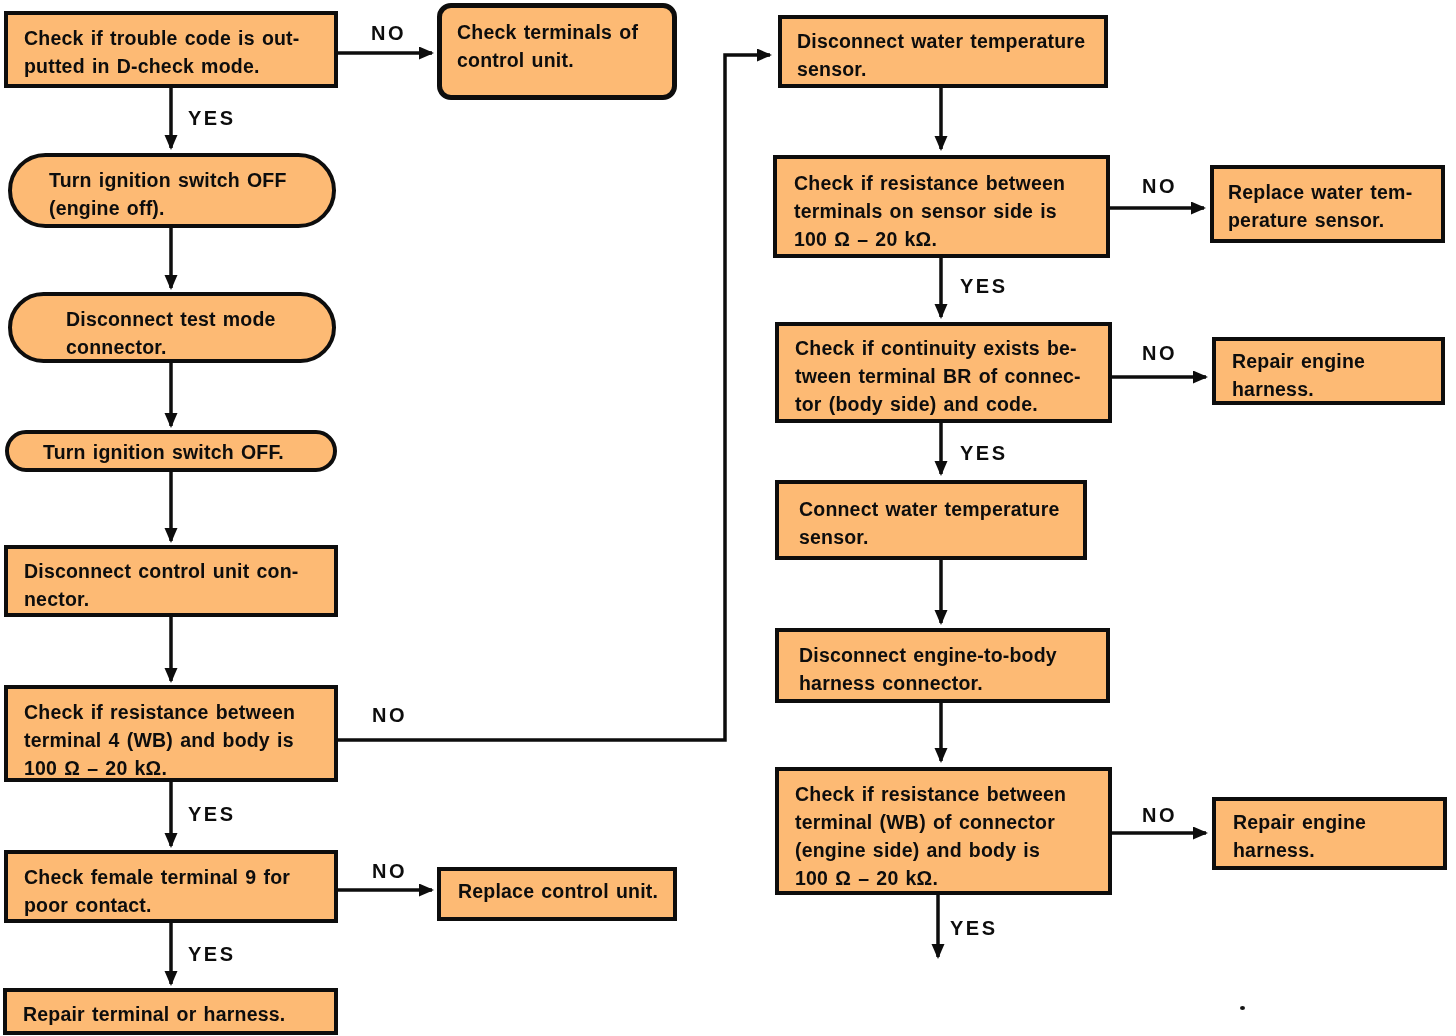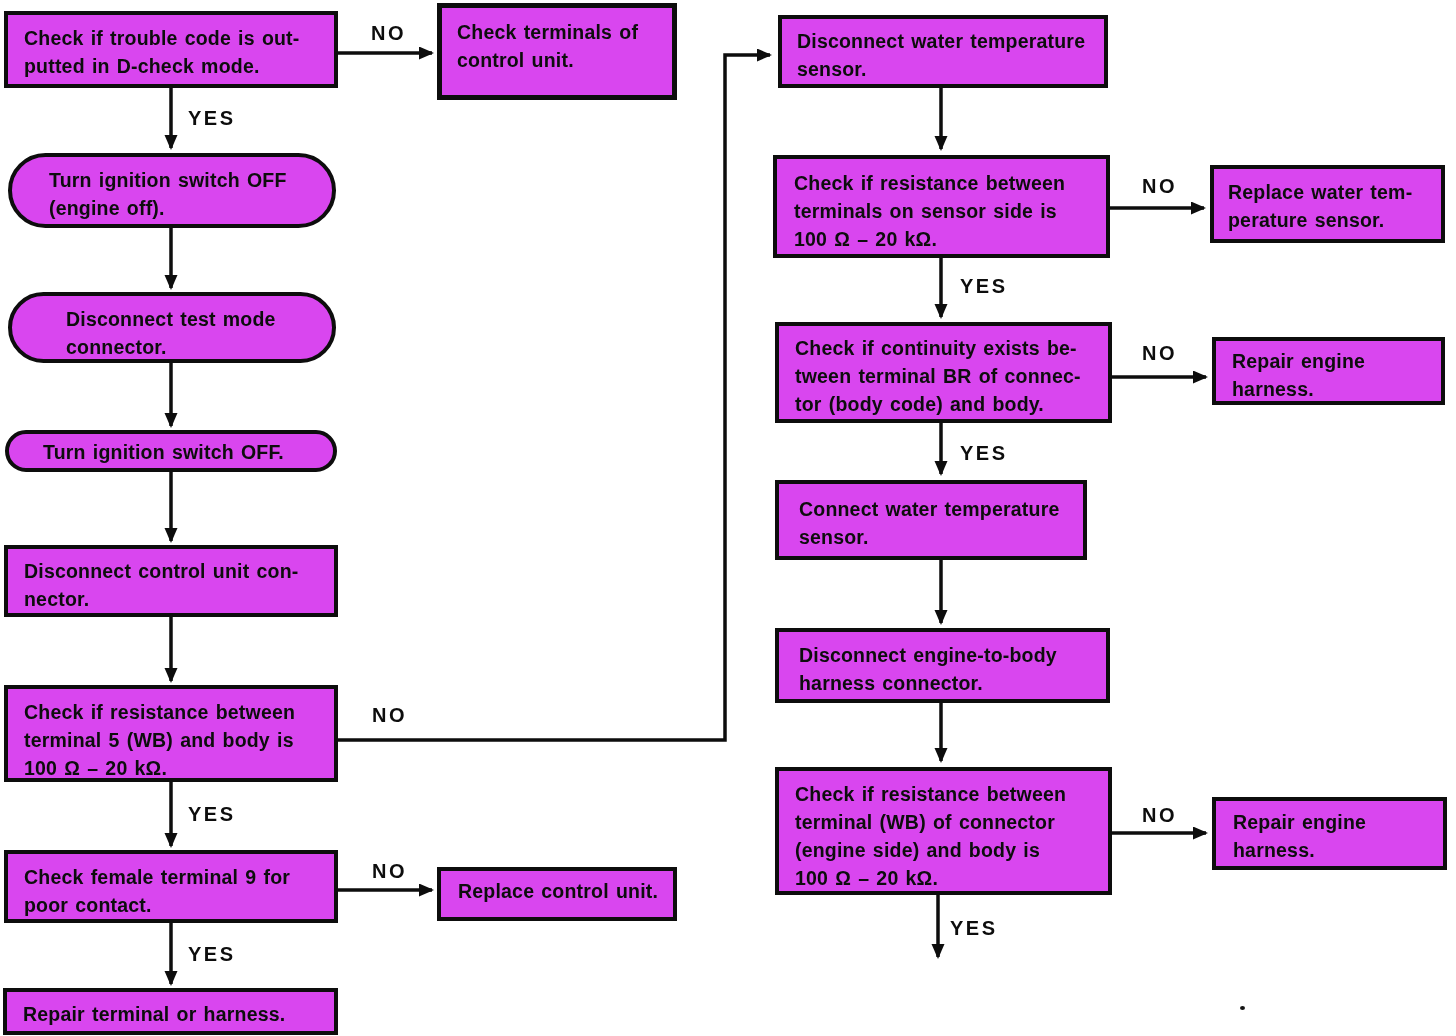--- a/index.html
+++ b/index.html
@@ -10,29 +10,29 @@
     background:#ffffff;
     font-family:"Liberation Sans","DejaVu Sans",sans-serif;
     color:#0d0d0d;
     overflow:hidden;
   }
   svg.edges{position:absolute;left:0;top:0;width:1456px;height:1036px;}
   .node{
     position:absolute;
     box-sizing:border-box;
     border:4px solid #0d0d0d;
-    background:#d946ef;
+    background:#fdba74;
     font-size:19.5px;
     font-weight:700;
     line-height:28px;
     letter-spacing:0.2px;
     word-spacing:1.5px;
     white-space:nowrap;
   }
-  .node.thick{border-width:5px;}
+  .node.thick{border-width:5px;border-radius:14px;}
   .stadium{border-radius:40px;}
   .stadium.flat{border-radius:22px;}
   .edge-label{
     position:absolute;
     font-size:20px;
     font-weight:700;
     letter-spacing:2.5px;
     white-space:nowrap;
   }
   .ln{white-space:nowrap;}
@@ -106,21 +106,21 @@
     <div class="ln">Turn ignition switch OFF.</div>
   </div>
 
   <div class="node" style="left:4px;top:545px;width:334px;height:72px;padding:8px 8px 0 16px">
     <div class="ln">Disconnect control unit con-</div>
     <div class="ln">nector.</div>
   </div>
 
   <div class="node" style="left:4px;top:685px;width:334px;height:97px;padding:9px 8px 0 16px">
     <div class="ln">Check if resistance between</div>
-    <div class="ln">terminal 5 (WB) and body is</div>
+    <div class="ln">terminal 4 (WB) and body is</div>
     <div class="ln">100 Ω – 20 kΩ.</div>
   </div>
 
   <div class="node" style="left:4px;top:850px;width:334px;height:73px;padding:9px 8px 16px 16px">
     <div class="ln">Check female terminal 9 for</div>
     <div class="ln">poor contact.</div>
   </div>
 
   <div class="node" style="left:437px;top:867px;width:240px;height:54px;padding:6px 6px 0 17px">
     <div class="ln">Replace control unit.</div>
@@ -142,21 +142,21 @@
   </div>
 
   <div class="node" style="left:1210px;top:165px;width:235px;height:78px;padding:9px 6px 0 14px">
     <div class="ln">Replace water tem-</div>
     <div class="ln">perature sensor.</div>
   </div>
 
   <div class="node" style="left:775px;top:322px;width:337px;height:101px;padding:8px 6px 0 16px">
     <div class="ln">Check if continuity exists be-</div>
     <div class="ln">tween terminal BR of connec-</div>
-    <div class="ln">tor (body code) and body.</div>
+    <div class="ln">tor (body side) and code.</div>
   </div>
 
   <div class="node" style="left:1212px;top:337px;width:233px;height:68px;padding:6px 6px 0 16px">
     <div class="ln">Repair engine</div>
     <div class="ln">harness.</div>
   </div>
 
   <div class="node" style="left:775px;top:480px;width:312px;height:80px;padding:11px 6px 0 20px">
     <div class="ln">Connect water temperature</div>
     <div class="ln">sensor.</div>

